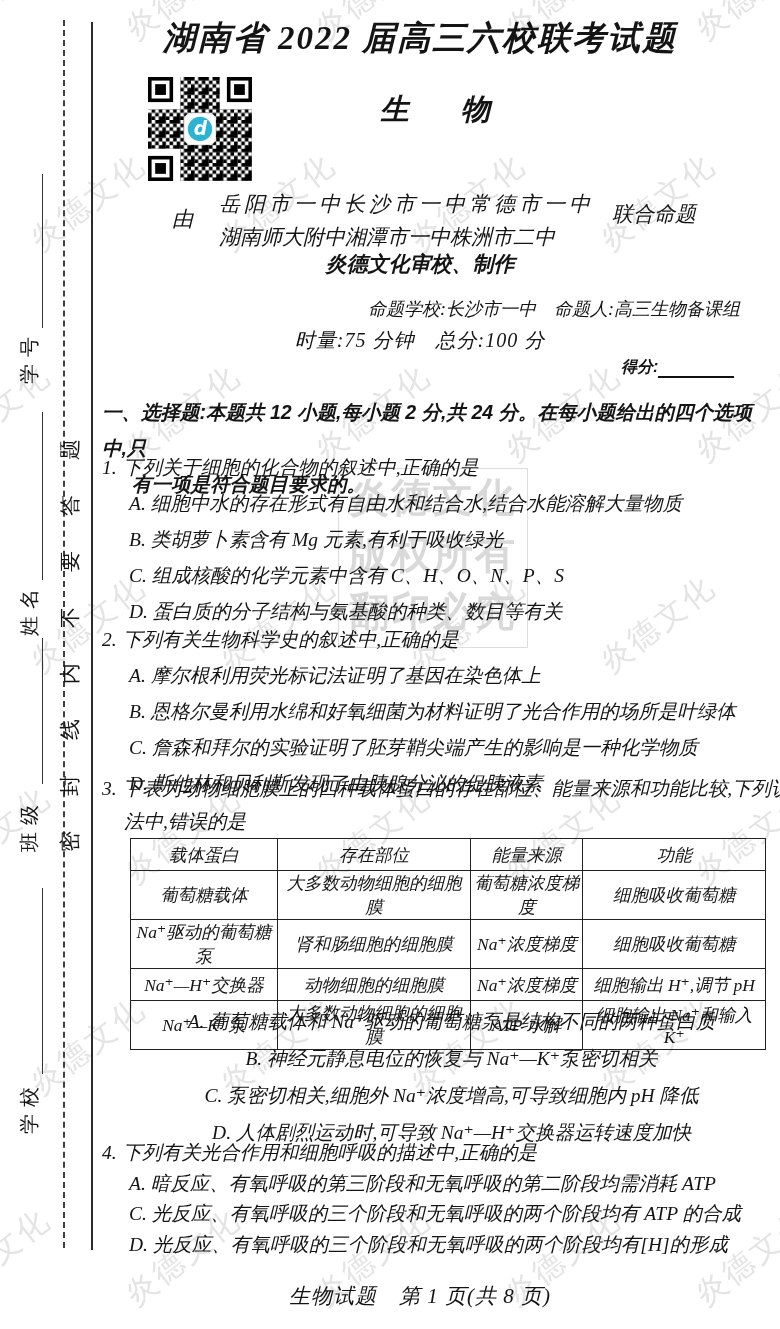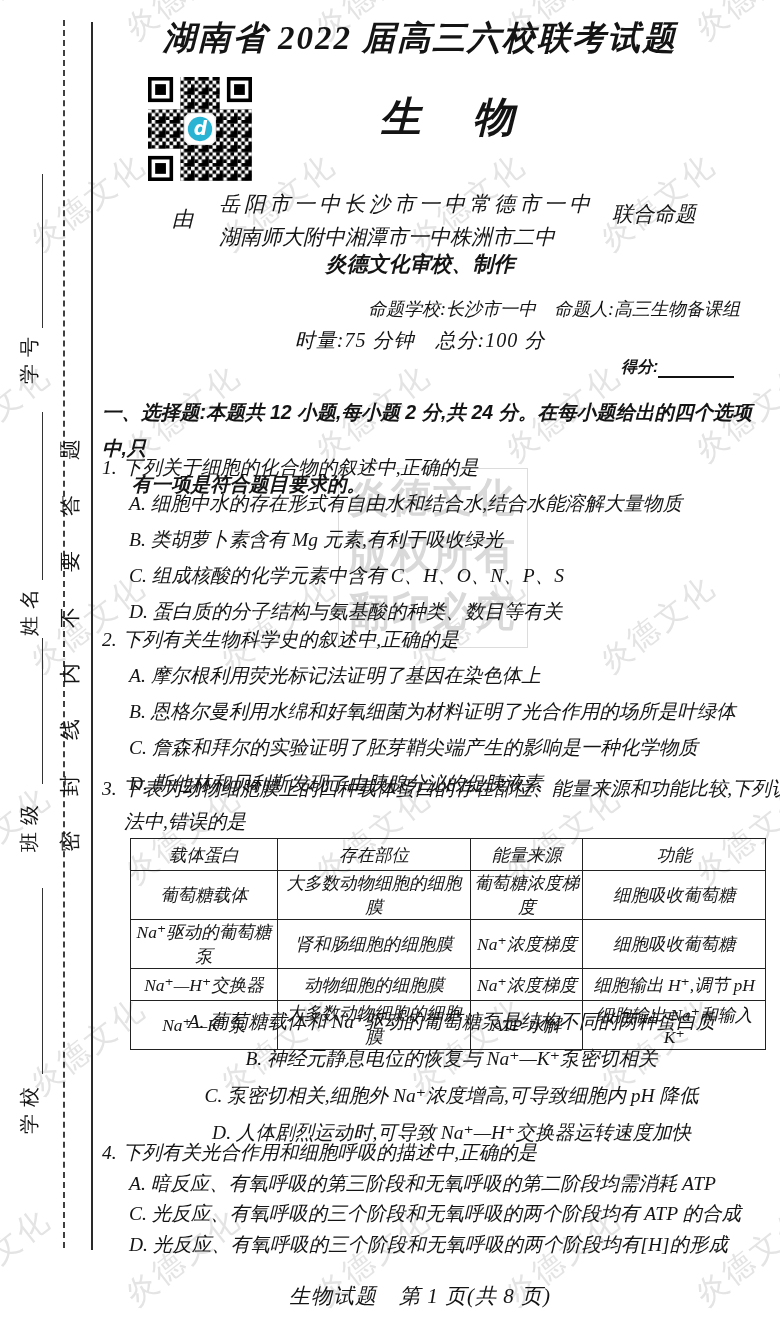--- a/index.html
+++ b/index.html
@@ -25,21 +25,21 @@
   .seal-labels .blank{display:inline-block;border-bottom:1.5px solid #333;height:22px;}
   .lab-school{margin-left:8px}.bk-a{width:186px;margin-left:6px}
   .lab-class{margin-left:36px}.bk-b{width:146px;margin-left:14px}
   .lab-name{margin-left:2px}.bk-c{width:168px;margin-left:2px}
   .lab-number{margin-left:28px}.bk-d{width:154px;margin-left:2px}
   
   .content{position:absolute;inset:0;z-index:1;font-style:italic;}
   .title{position:absolute;left:100px;top:16px;width:640px;text-align:center;
         font-size:33px;font-weight:600;letter-spacing:2px;}
   .qr{position:absolute;left:148px;top:77px;}
-  .subject{position:absolute;left:380px;top:90px;font-size:41px;font-weight:700;
+  .subject{position:absolute;left:380px;top:90px;font-size:29px;font-weight:700;
         letter-spacing:52px;white-space:nowrap;}
   .by{position:absolute;left:172px;top:205px;font-size:21px;}
   .schools{position:absolute;left:219px;top:188px;width:384px;font-size:21px;}
   .schools .row{display:flex;justify-content:flex-start;height:33px;line-height:33px;}
   .schools .row1 span{letter-spacing:4px;}
   .joint{position:absolute;left:612px;top:200px;font-size:21px;}
   .producer{position:absolute;left:100px;top:250px;width:640px;text-align:center;
         font-size:21px;font-weight:700;font-family:"Liberation Sans","DejaVu Sans",sans-serif;}
   .proposer{position:absolute;left:100px;top:297px;width:640px;text-align:right;font-size:18px;}
   .duration{position:absolute;left:100px;top:327px;width:640px;text-align:center;

